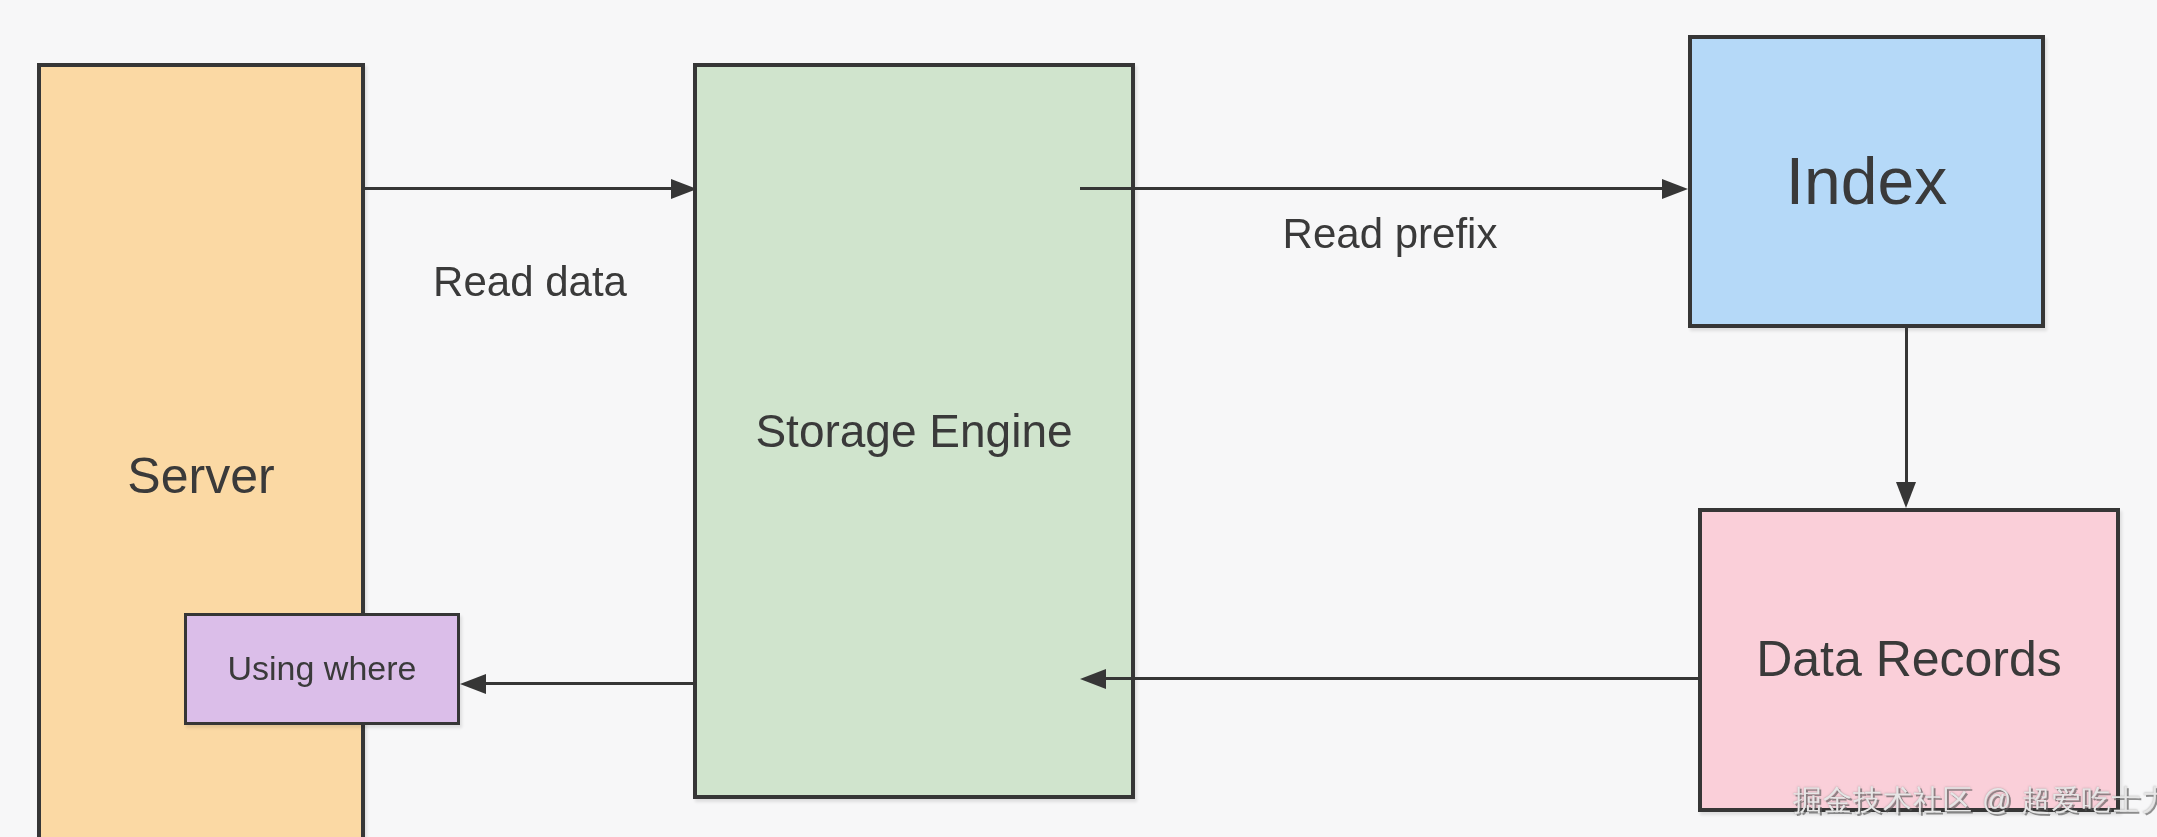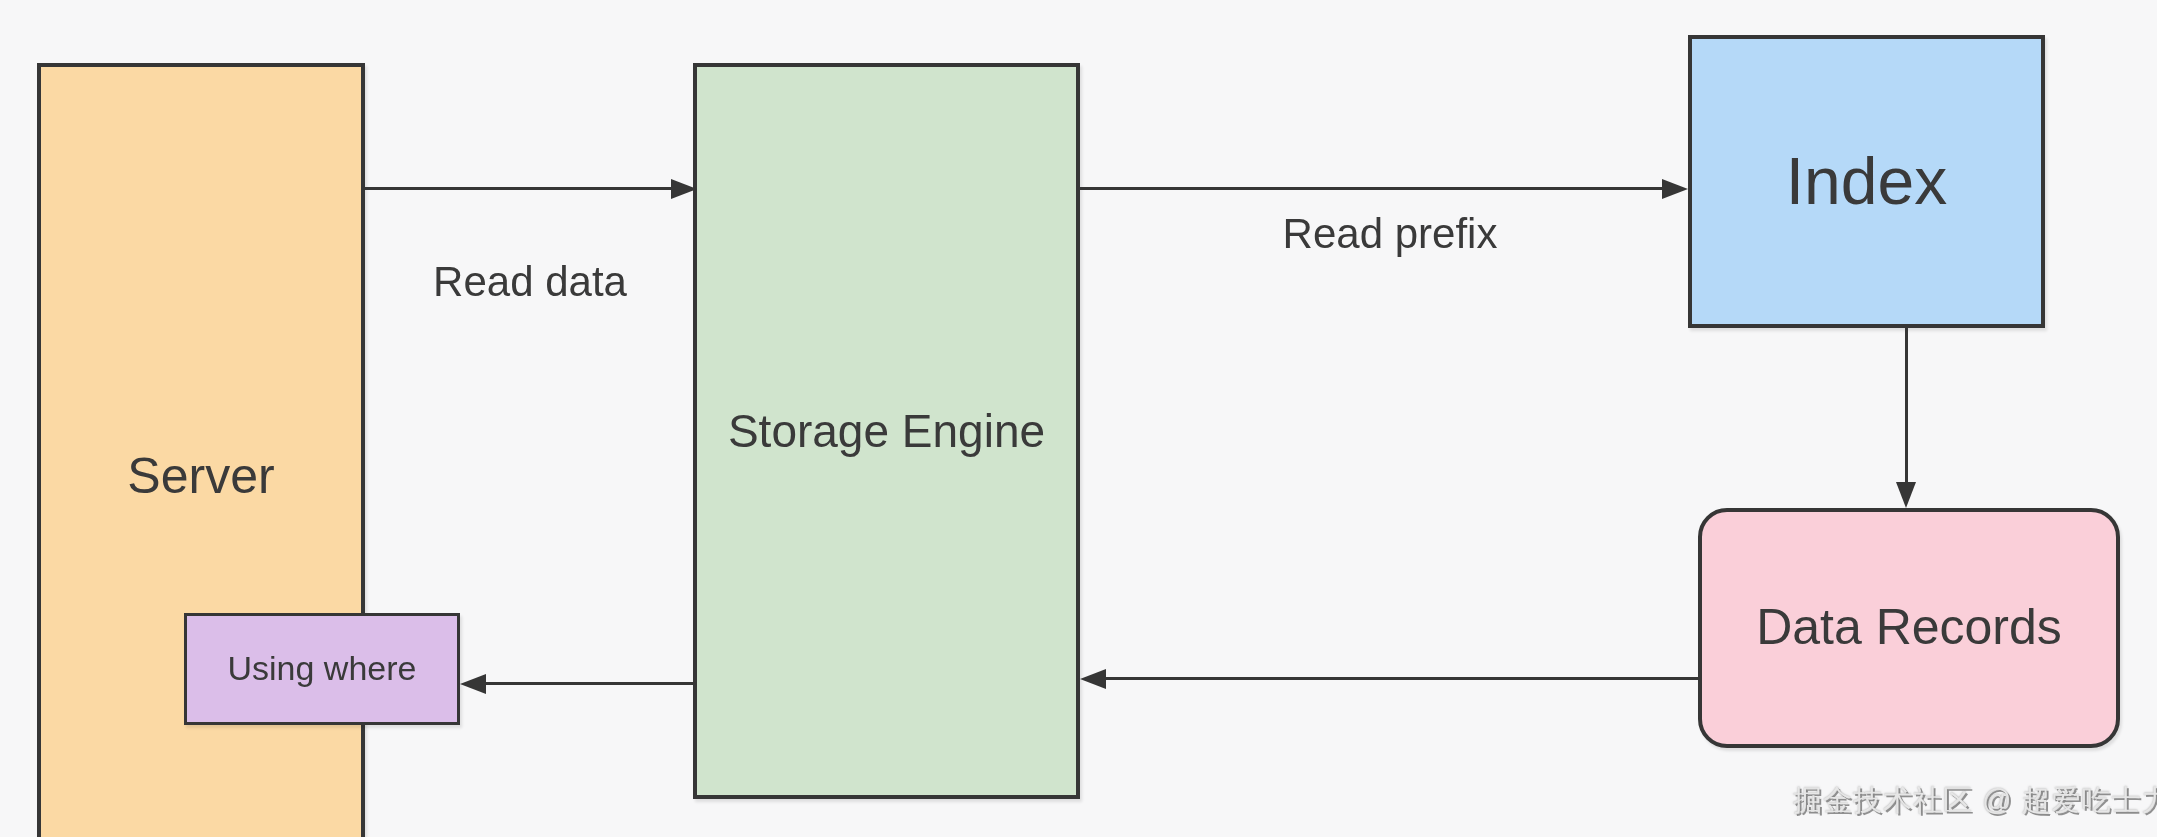--- a/index.html
+++ b/index.html
@@ -23,23 +23,23 @@
     align-items: center;
     justify-content: center;
     color: var(--text, #3a3a3a);
     box-shadow: 2px 3px 3px rgba(0,0,0,0.10);
   }
   .node-label {
     text-align: center;
     line-height: 1.15;
   }
   #node-server        { left: 37px;   top: 63px;  width: 328px; height: 828px; font-size: 50px; }
-  #node-storage       { left: 693px;  top: 63px;  width: 387px; height: 736px; font-size: 46px; }
+  #node-storage       { left: 693px;  top: 63px;  width: 442px; height: 736px; font-size: 46px; }
   #node-index         { left: 1688px; top: 35px;  width: 357px; height: 293px; font-size: 66px; }
-  #node-data-records  { left: 1698px; top: 508px; width: 422px; height: 240px; font-size: 50px; border-radius: 29px; }
+  #node-data-records  { left: 1698px; top: 508px; width: 422px; height: 304px; font-size: 50px; }
   #node-using-where   { left: 184px;  top: 613px; width: 276px; height: 112px; font-size: 34px;
                         border-width: 3px; z-index: 3; }
 
   .edge-line {
     position: absolute;
     background: var(--stroke, #363636);
     z-index: 1;
   }
   .edge-line.h { height: 3px; }
   .edge-line.v { width: 3px; }

